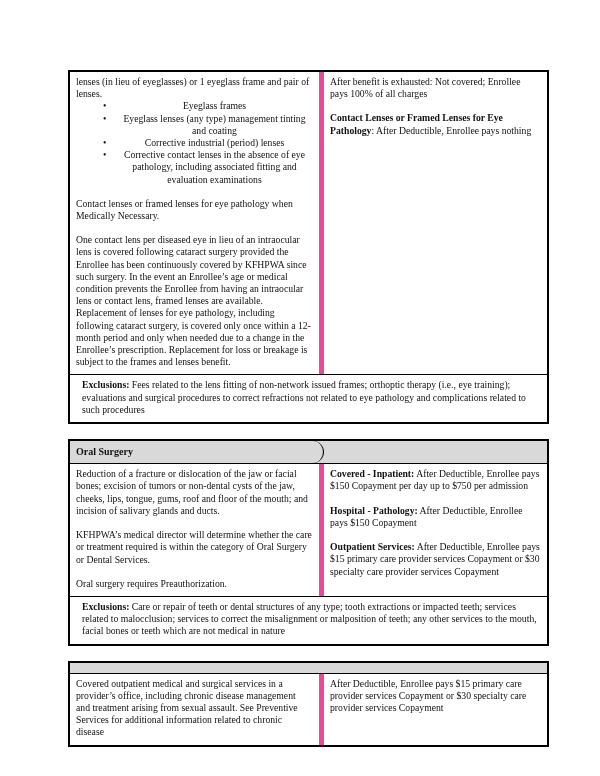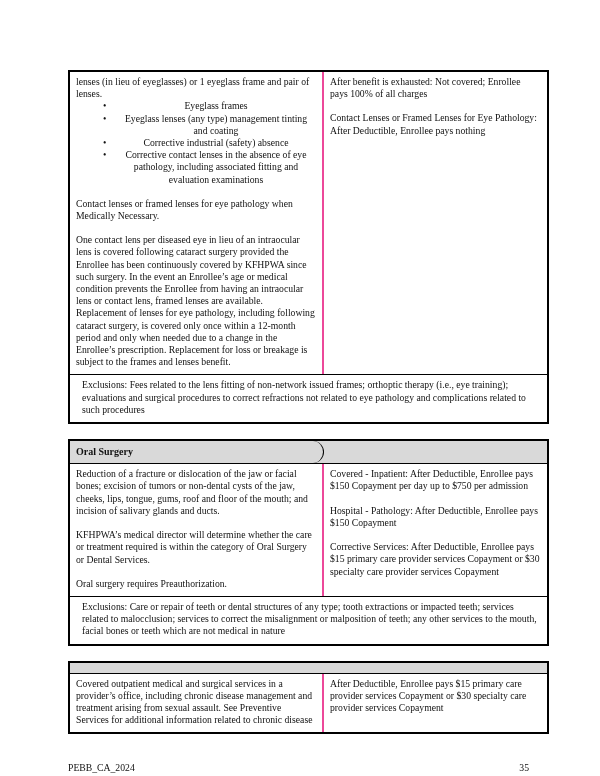--- a/index.html
+++ b/index.html
@@ -45,21 +45,21 @@
     font-size: 10px;
   }
   .header-cell.lft {
     border-right: 1px solid #000000;
     border-radius: 11px;
   }
   .cell {
     padding: 4px 7px 6px 6px;
   }
   .cell.lft {
-    border-right: 2px solid #ec4899;
+    border-right: 5px solid #ec4899;
   }
   .excl-row {
     border-top: 1px solid #000000;
     padding: 4px 7px 6px 12px;
   }
   p {
     margin: 0;
   }
   p.sp {
     margin-top: 12px;
@@ -73,21 +73,21 @@
     position: relative;
     padding-left: 14px;
     text-align: center;
   }
   ul.blist li::before {
     content: "\2022";
     position: absolute;
     left: 0;
     top: 0;
   }
-  strong { font-weight: normal; }
+  strong { font-weight: bold; }
   .footer {
     width: 481px;
     margin-top: 28px;
     display: flex;
     justify-content: space-between;
     align-items: baseline;
     padding-right: 20px;
     box-sizing: border-box;
     font-size: 9.7px;
   }
@@ -97,21 +97,21 @@
 
 <div class="page">
 
   <div class="btable">
     <div class="cols">
       <div class="cell lft">
         <p>lenses (in lieu of eyeglasses) or 1 eyeglass frame and pair of lenses.</p>
         <ul class="blist">
           <li>Eyeglass frames</li>
           <li>Eyeglass lenses (any type) management tinting and coating</li>
-          <li>Corrective industrial (safety) absence</li>
+          <li>Corrective industrial (period) lenses</li>
           <li>Corrective contact lenses in the absence of eye pathology, including associated fitting and evaluation examinations</li>
         </ul>
         <p class="sp">Contact lenses or framed lenses for eye pathology when Medically Necessary.</p>
         <p class="sp">One contact lens per diseased eye in lieu of an intraocular lens is covered following cataract surgery provided the Enrollee has been continuously covered by KFHPWA since such surgery. In the event an Enrollee’s age or medical condition prevents the Enrollee from having an intraocular lens or contact lens, framed lenses are available. Replacement of lenses for eye pathology, including following cataract surgery, is covered only once within a 12-month period and only when needed due to a change in the Enrollee’s prescription. Replacement for loss or breakage is subject to the frames and lenses benefit.</p>
       </div>
       <div class="cell">
         <p>After benefit is exhausted: Not covered; Enrollee pays 100% of all charges</p>
         <p class="sp"><strong>Contact Lenses or Framed Lenses for Eye Pathology</strong><span>: After Deductible, Enrollee pays nothing</span></p>
       </div>
     </div>
@@ -127,21 +127,21 @@
     </div>
     <div class="cols">
       <div class="cell lft">
         <p>Reduction of a fracture or dislocation of the jaw or facial bones; excision of tumors or non-dental cysts of the jaw, cheeks, lips, tongue, gums, roof and floor of the mouth; and incision of salivary glands and ducts.</p>
         <p class="sp">KFHPWA’s medical director will determine whether the care or treatment required is within the category of Oral Surgery or Dental Services.</p>
         <p class="sp">Oral surgery requires Preauthorization.</p>
       </div>
       <div class="cell">
         <p><strong>Covered - Inpatient:</strong><span> After Deductible, Enrollee pays $150 Copayment per day up to $750 per admission</span></p>
         <p class="sp"><strong>Hospital - Pathology:</strong><span> After Deductible, Enrollee pays $150 Copayment</span></p>
-        <p class="sp"><strong>Corrective Services:</strong><span> After Deductible, Enrollee pays $15 primary care provider services Copayment or $30 specialty care provider services Copayment</span></p>
+        <p class="sp"><strong>Outpatient Services:</strong><span> After Deductible, Enrollee pays $15 primary care provider services Copayment or $30 specialty care provider services Copayment</span></p>
       </div>
     </div>
     <div class="excl-row">
       <p><strong>Exclusions:</strong><span> Care or repair of teeth or dental structures of any type; tooth extractions or impacted teeth; services related to malocclusion; services to correct the misalignment or malposition of teeth; any other services to the mouth, facial bones or teeth which are not medical in nature</span></p>
     </div>
   </div>
 
   <div class="btable">
     <div class="header-row">
       <div class="header-cell"></div>

